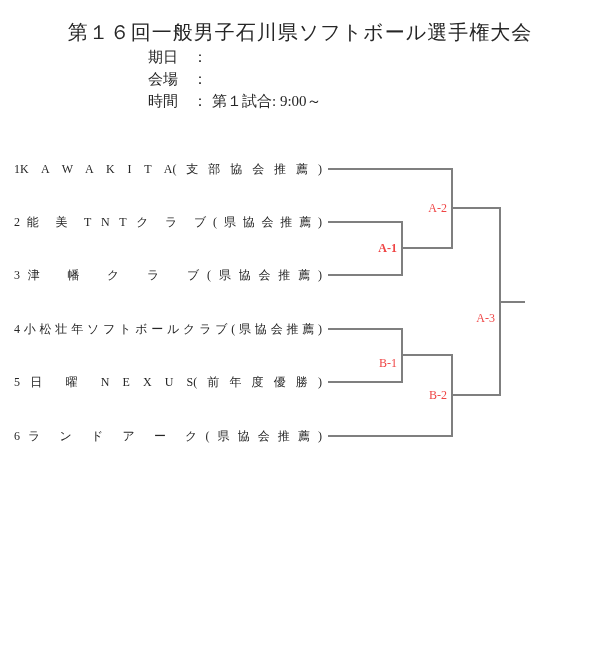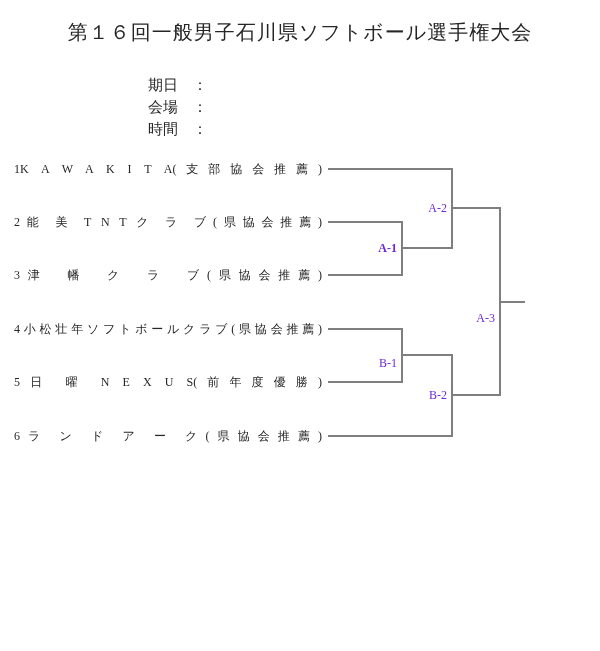--- a/index.html
+++ b/index.html
@@ -25,21 +25,20 @@
     font-size: 20px;
     letter-spacing: 1px;
     white-space: pre;
     margin-top: 16px;
   }
   .info {
     position: absolute;
     left: 148px;
     top: 46px;
     font-size: 15px;
-    margin-top: 28px;
   }
   .info-row {
     display: flex;
     height: 22px;
     line-height: 22px;
   }
   .info-label { width: 40px; }
   .info-sep   { width: 24px; text-align: center; }
   .info-value { white-space: pre; }
 
@@ -84,21 +83,21 @@
   .l-a2o  { left: 451px; top: 207px; width: 49px; }
   .l-b2o  { left: 451px; top: 394px; width: 50px; }
   .l-a3o  { left: 499px; top: 301px; width: 26px; }
 
   .mlabel {
     position: absolute;
     width: 42px;
     text-align: right;
     font-size: 12px;
     line-height: 13px;
-    color: #6d28d9;
+    color: #ef4444;
   }
   .m-a1 { left: 355px; top: 242px; font-weight: bold; }
   .m-a2 { left: 405px; top: 202px; }
   .m-b1 { left: 355px; top: 349px; margin-top: 8px; }
   .m-b2 { left: 405px; top: 389px; }
   .m-a3 { left: 453px; top: 312px; }
 </style>
 </head>
 <body>
 
@@ -111,20 +110,21 @@
       <span class="info-label">期日</span>
       <span class="info-sep">：</span>
     </div>
     <div class="info-row">
       <span class="info-label">会場</span>
       <span class="info-sep">：</span>
     </div>
     <div class="info-row">
       <span class="info-label">時間</span>
       <span class="info-sep">：</span>
+      <span class="info-value">第１試合: 9:00～</span>
     </div>
   </div>
 
   <div>
 
     <div class="team t1">1K A W A K I T A(支部協会推薦)</div>
     <div class="team t2">2能 美 T N T ク ラ ブ(県協会推薦)</div>
     <div class="team t3">3津　幡　ク　ラ　ブ(県協会推薦)</div>
     <div class="team t4">4小松壮年ソフトボールクラブ(県協会推薦)</div>
     <div class="team t5">5日 曜 N E X U S(前年度優勝)</div>

